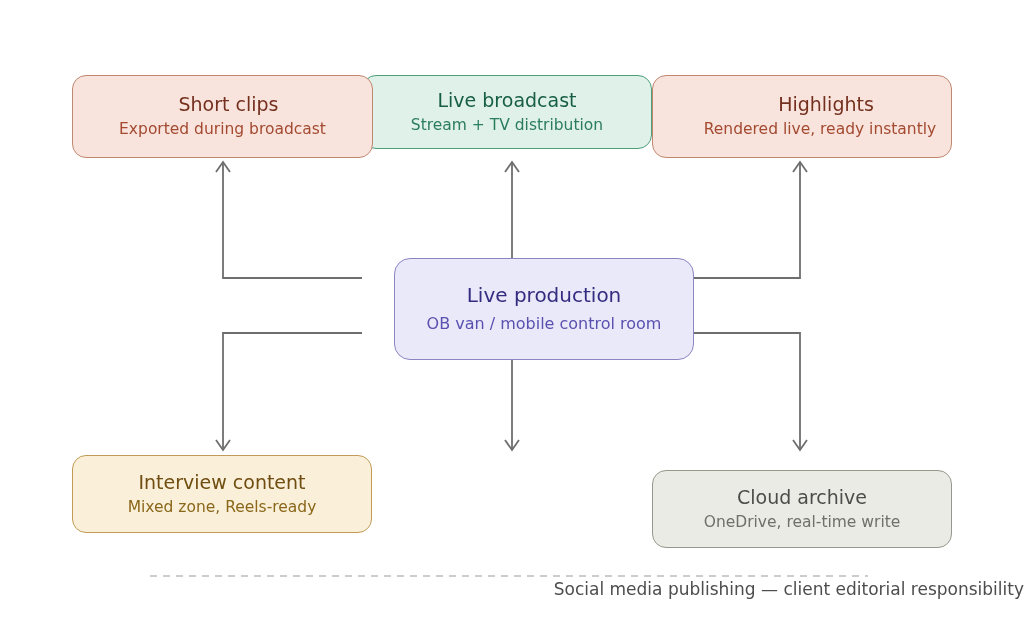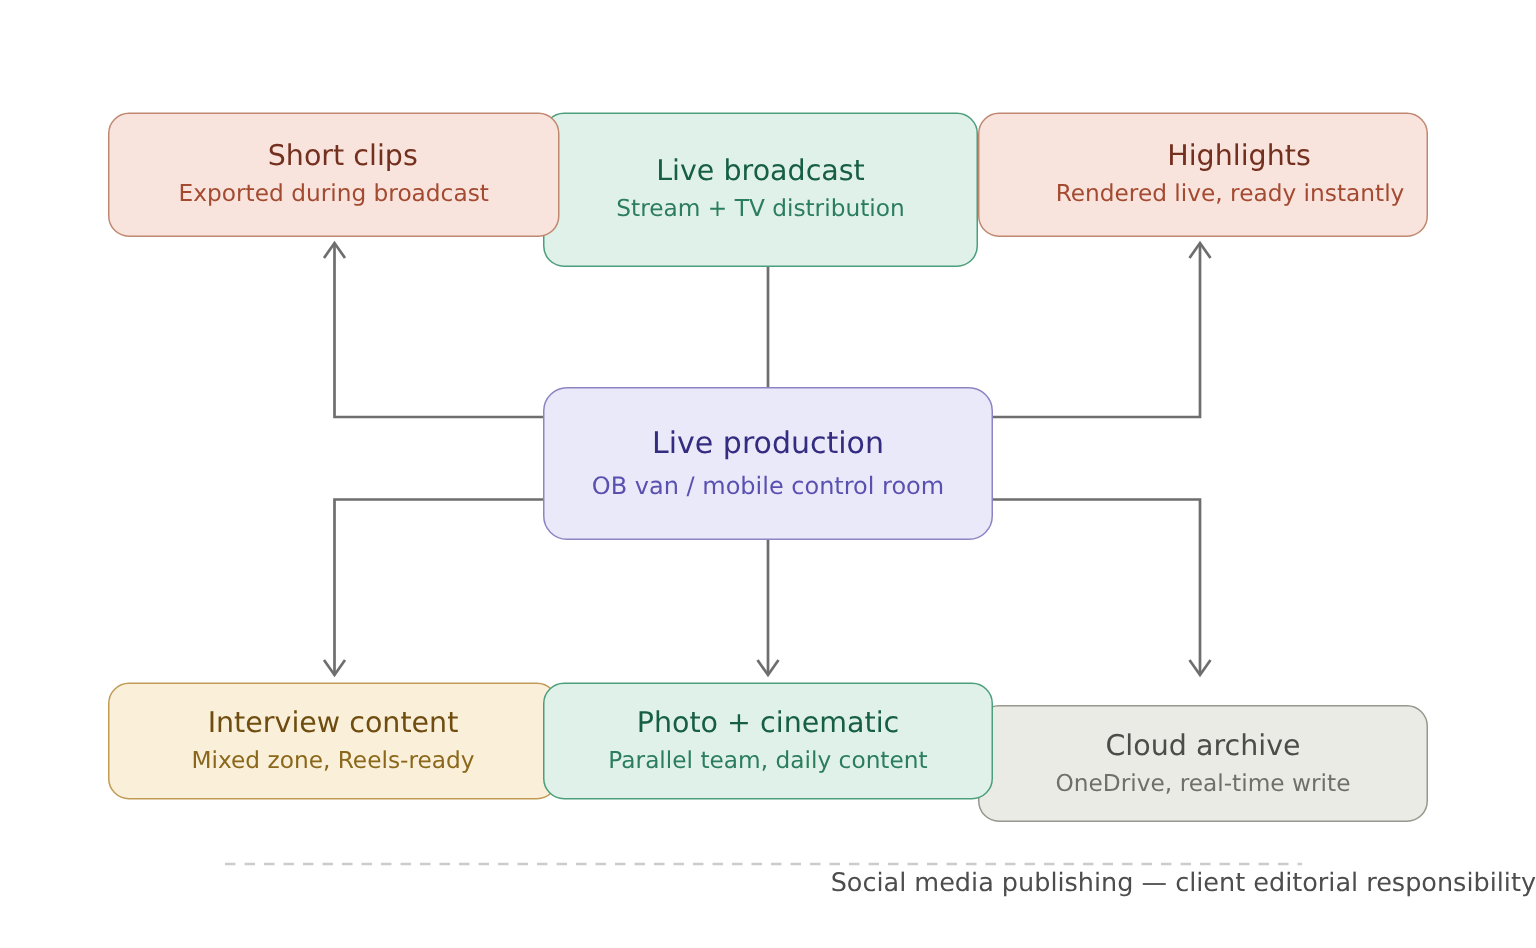--- a/index.html
+++ b/index.html
@@ -24,26 +24,26 @@
   
   .pink  {background:#f9e4dd;border:1.6px solid #c08870;z-index:3;}
   .pink  .title{color:#74301f;margin-left:12px;} .pink .subtitle{color:#a34a31;}
   .green {background:#dff1e8;border:1.6px solid #4d9f7c;}
   .green .title{color:#175e46;} .green .subtitle{color:#2b7d5e;}
   .green.top{z-index:2;} .green.bottom{z-index:3;}
   .tan   {background:#faf0da;border:1.6px solid #c19b55;z-index:2;}
   .tan   .title{color:#6f4d10;} .tan .subtitle{color:#8a671a;}
   .gray  {background:#ebebe5;border:1.6px solid #97978d;z-index:2;}
   .gray  .title{color:#4c4c4a;} .gray .subtitle{color:#70706b;}
-  .purple{background:#eae9f9;border:1.8px solid #8c85c4;z-index:3;border-radius:16px;}
+  .purple{background:#eae9f9;border:1.8px solid #8c85c4;z-index:3;border-radius:16px;margin-left:32px;}
   .purple .title{color:#332c80;font-size:20px;}
   .purple .subtitle{color:#5a50b0;font-size:16px;}
   
   .n-short    {left:72px; top:75px; width:301px;height:83px;}
-  .n-broadcast{left:362px;top:75px; width:290px;height:103px;}
+  .n-broadcast{left:362px;top:75px; width:290px;height:74px;}
   .n-highlights{left:652px;top:75px;width:300px;height:83px;padding-left:36px;}
   .n-center   {left:362px;top:258px;width:300px;height:102px;gap:8px;}
   .n-interview{left:72px; top:455px;width:300px;height:78px;}
   .n-photo    {left:362px;top:455px;width:300px;height:78px;}
   .n-cloud    {left:652px;top:470px;width:300px;height:78px;}
   .footer-note{
     position:absolute;left:0;top:579px;width:1024px;
     text-align:right;
     font-size:17px;color:#4d4d4d;z-index:2;
   }
@@ -93,24 +93,20 @@
 
   <div class="node purple n-center">
     <div class="title">Live production</div>
     <div class="subtitle">OB van / mobile control room</div>
   </div>
 
   <div class="node tan n-interview">
     <div class="title">Interview content</div>
     <div class="subtitle">Mixed zone, Reels-ready</div>
   </div>
-  <div class="node green bottom n-photo">
-    <div class="title">Photo + cinematic</div>
-    <div class="subtitle">Parallel team, daily content</div>
-  </div>
   <div class="node gray n-cloud">
     <div class="title">Cloud archive</div>
     <div class="subtitle">OneDrive, real-time write</div>
   </div>
 
   <div class="footer-note">Social media publishing — client editorial responsibility</div>
 
 </div>
 
 </body></html>

